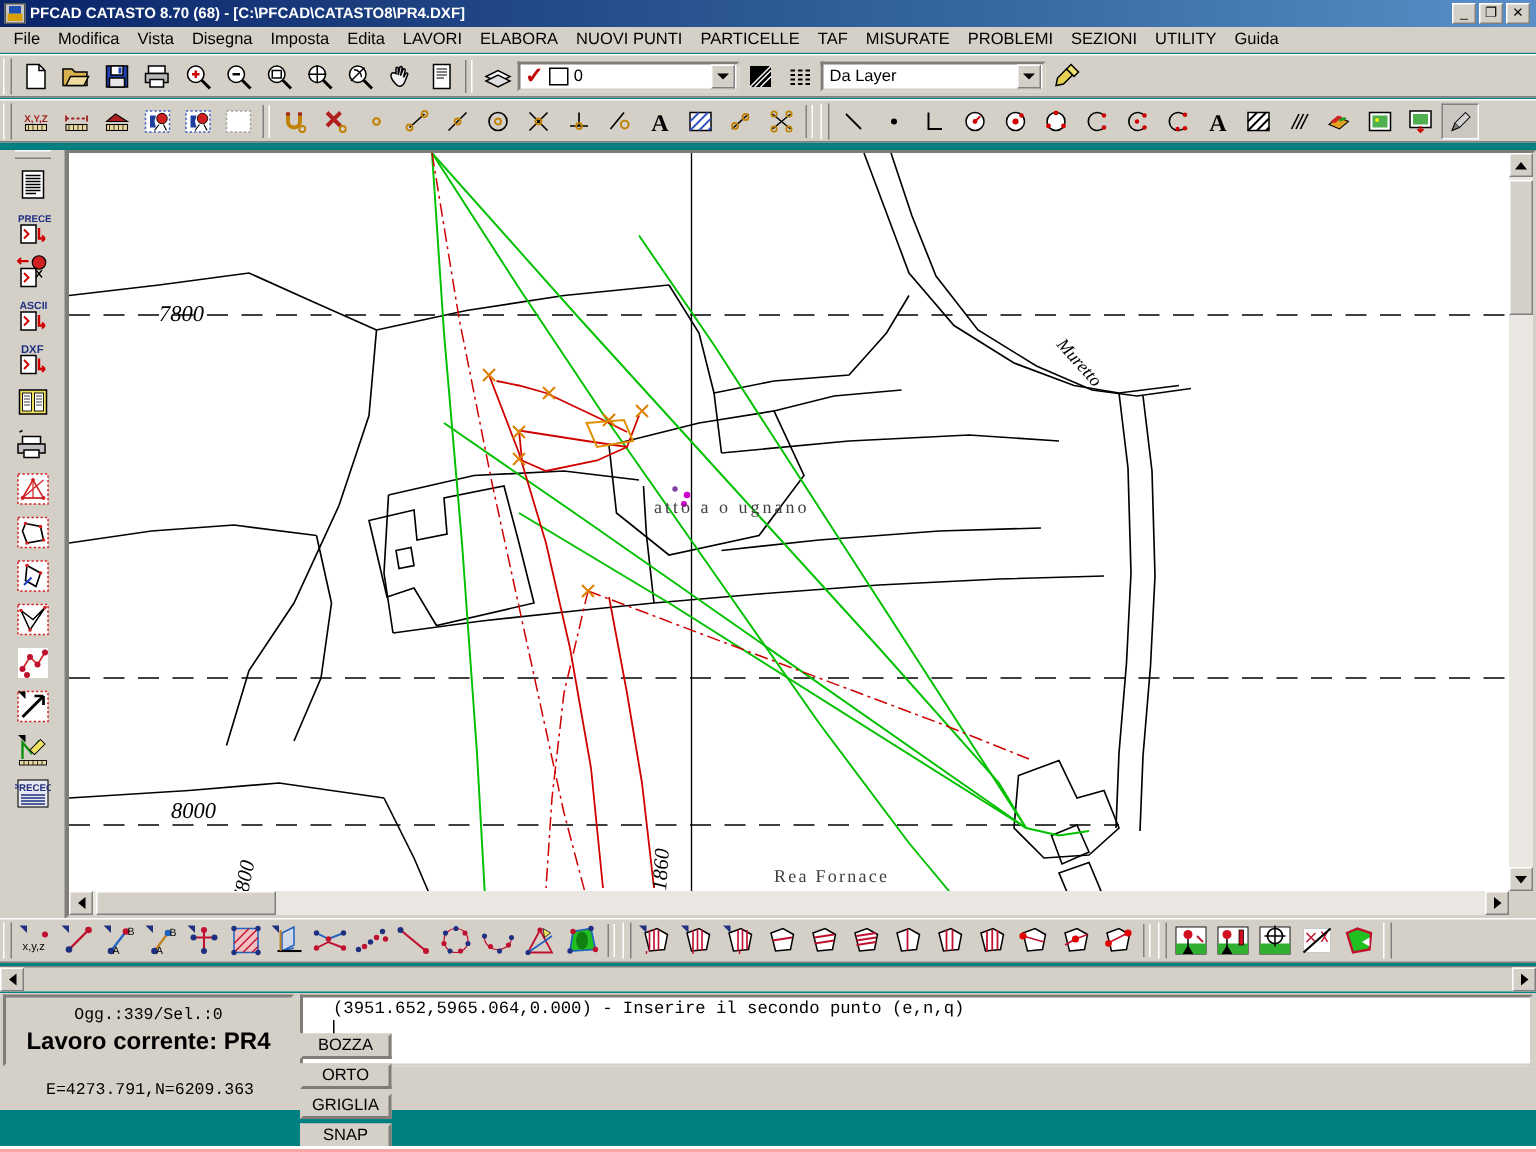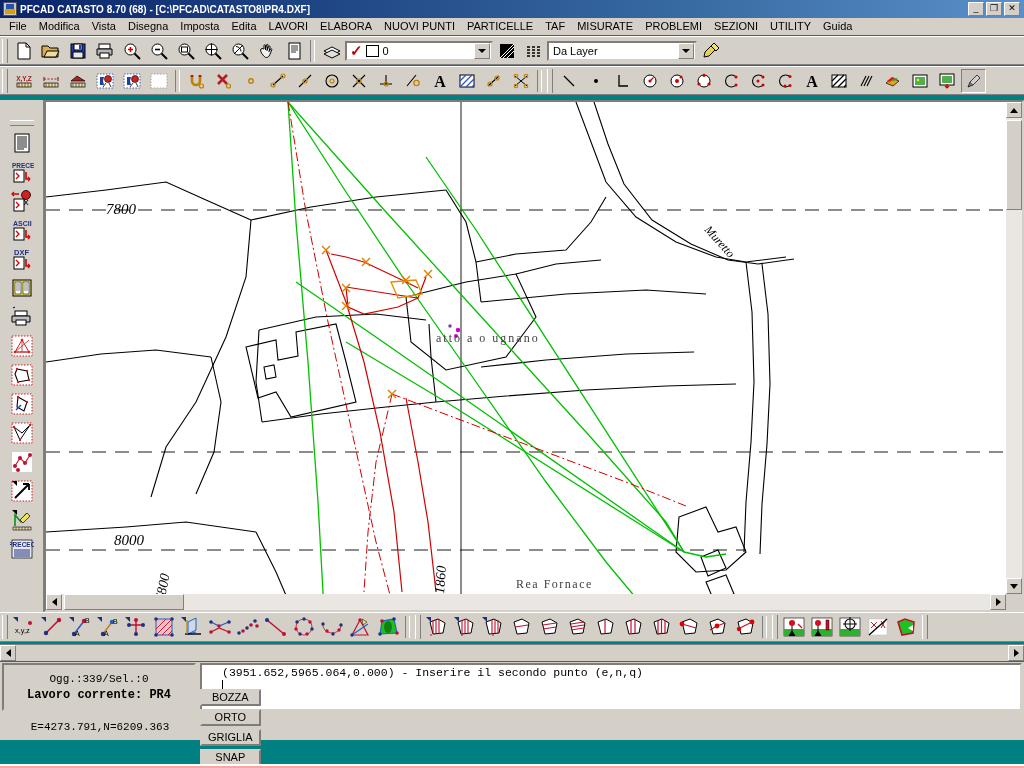--- a/index.html
+++ b/index.html
@@ -98,21 +98,21 @@
   }
   .layerbox { width: 148px; }
   .ltypebox { width: 150px; }
   .swatch { width: 13px; height: 12px; border: 1px solid #000; background:#fff; margin-left:3px; flex:0 0 auto;}
   .redcheck { color:#c00000; font-size: 15px; font-weight:bold; margin-left:3px; line-height:1;}
 
   
   .vtoolbar {
     position: absolute; left: 0; top: 100px; width: 44px; height: 512px;
     background: #d4d0c8; border-right: 1px solid #808080;
-    display: flex; flex-direction: column; align-items: center; padding-top: 20px;
+    display: flex; flex-direction: column; align-items: center; padding-top: 0;
   }
   .vgrip { width: 24px; height: 6px; border-top:1px solid #fff; border-bottom:1px solid #808080; margin-bottom:2px;}
   .vbtn {
     width: 28px; height: 27px; margin: 1px 0;
     display:flex; align-items:center; justify-content:center;
     border:1px solid transparent; flex:0 0 auto;
   }
 
   
   .canvas-frame {
@@ -168,21 +168,21 @@
   .statusrow {
     position:absolute; left:0; top:662px; width:1024px; height:52px;
     background:#d4d0c8;
   }
   .info-panel {
     position:absolute; left:2px; top:1px; width:194px; height:48px;
     border:2px inset #d4d0c8; background:#d4d0c8;
     display:flex; flex-direction:column; align-items:center; justify-content:center;
   }
   .info-line1 { font-family:"Liberation Mono", monospace; font-size:11px; color:#000; }
-  .info-line2 { font-family:Liberation Mono, monospace; font-size:12px; font-weight:bold; color:#000; margin-top:3px;}
+  .info-line2 { font-family:Liberation Sans, sans-serif; font-size:16px; font-weight:bold; color:#000; margin-top:3px;}
   .cmd-panel {
     position:absolute; left:200px; top:1px; right:2px; height:48px;
     background:#fff; border:2px inset #d4d0c8; overflow:hidden;
     padding:1px 0 0 2px;
   }
   .cmd-line {
     font-family:"Liberation Mono", monospace; font-size:11.5px; color:#000;
     line-height:14px; white-space:pre;margin-left:18px;
   }
   .cmd-caret {

